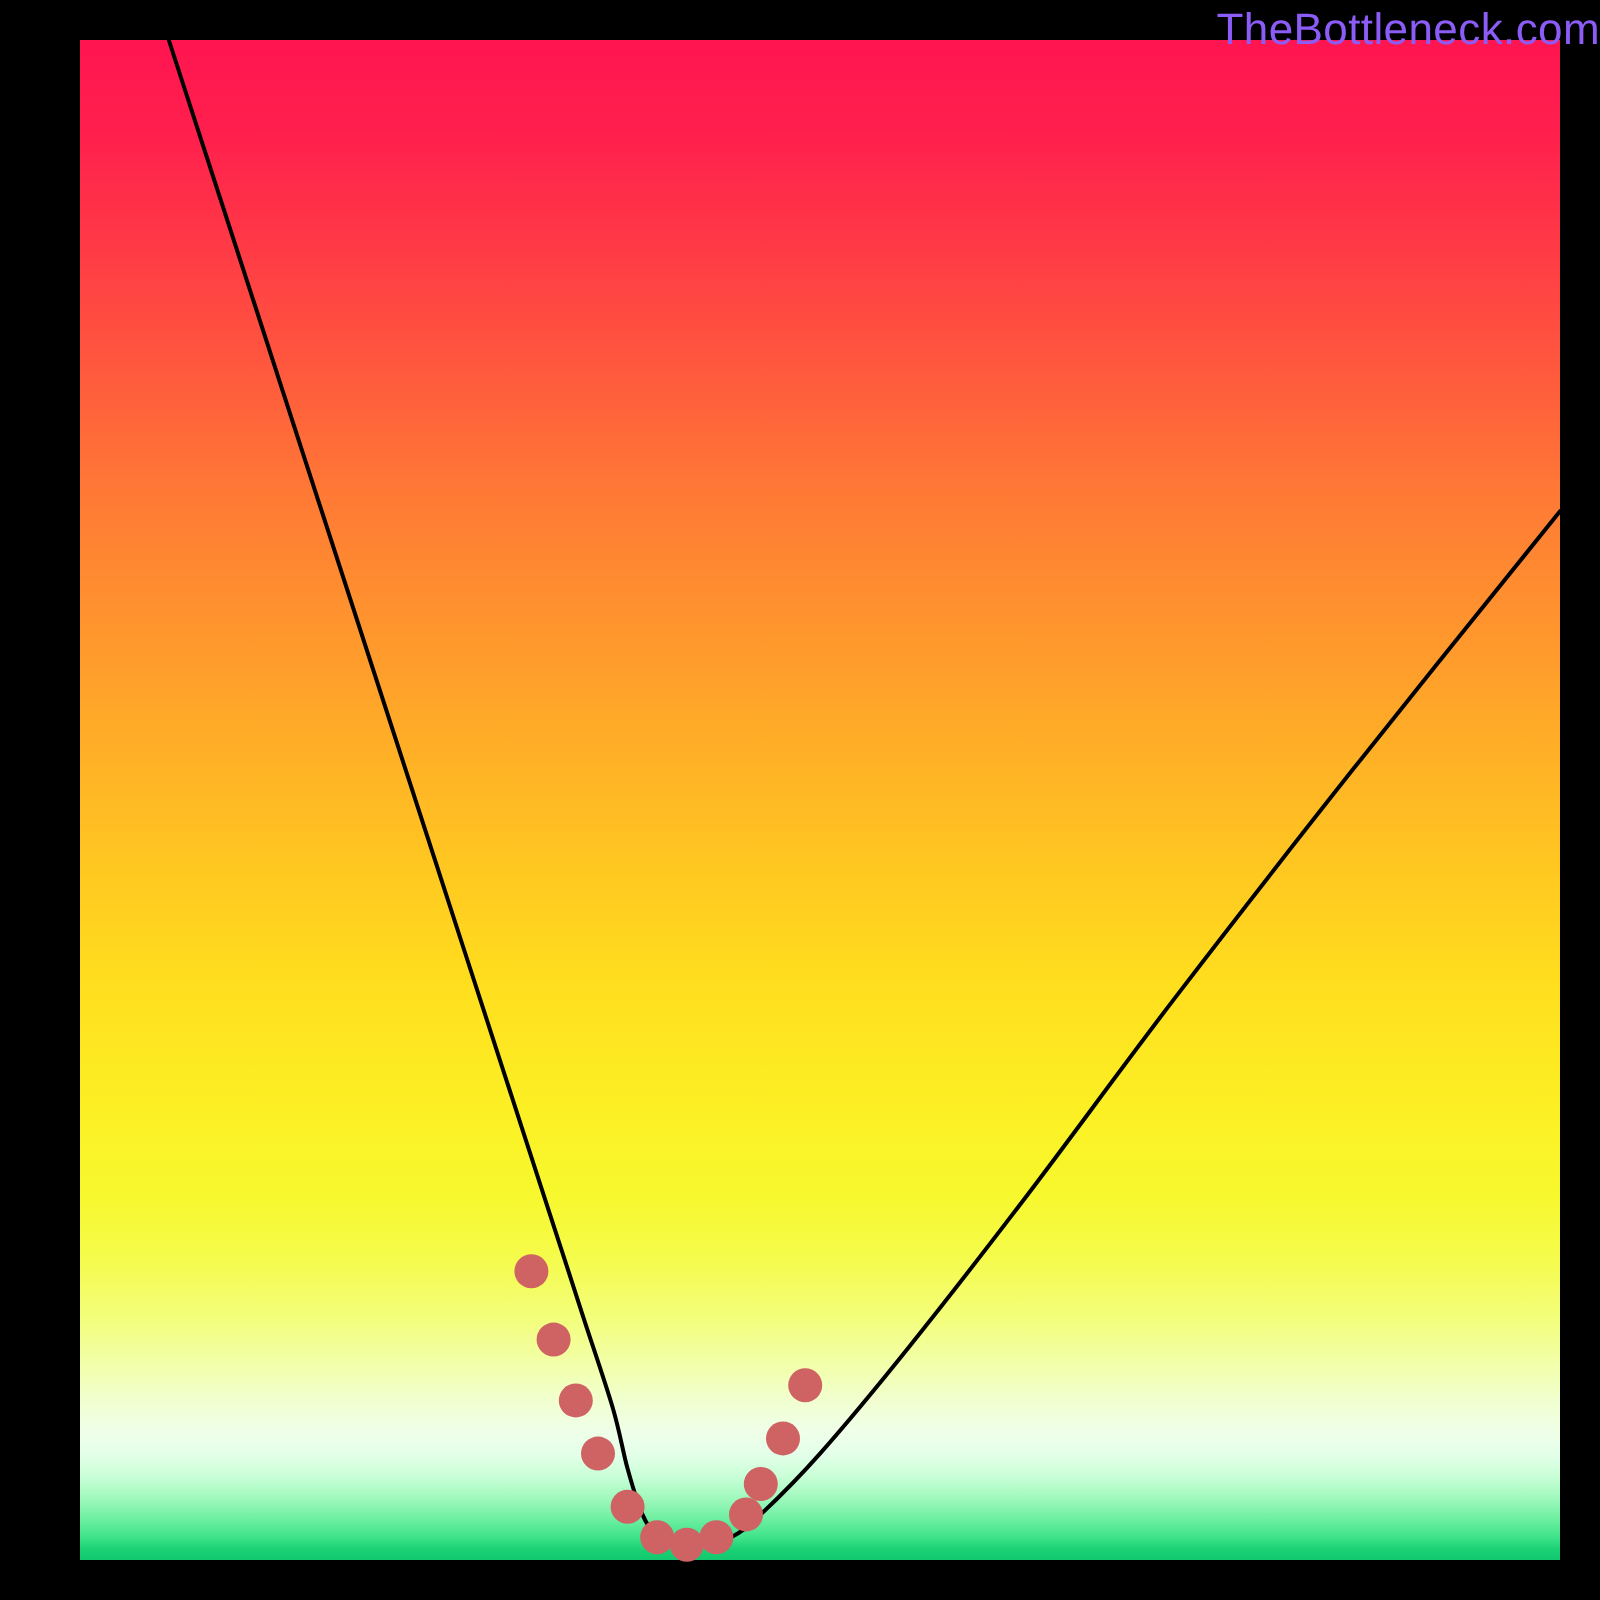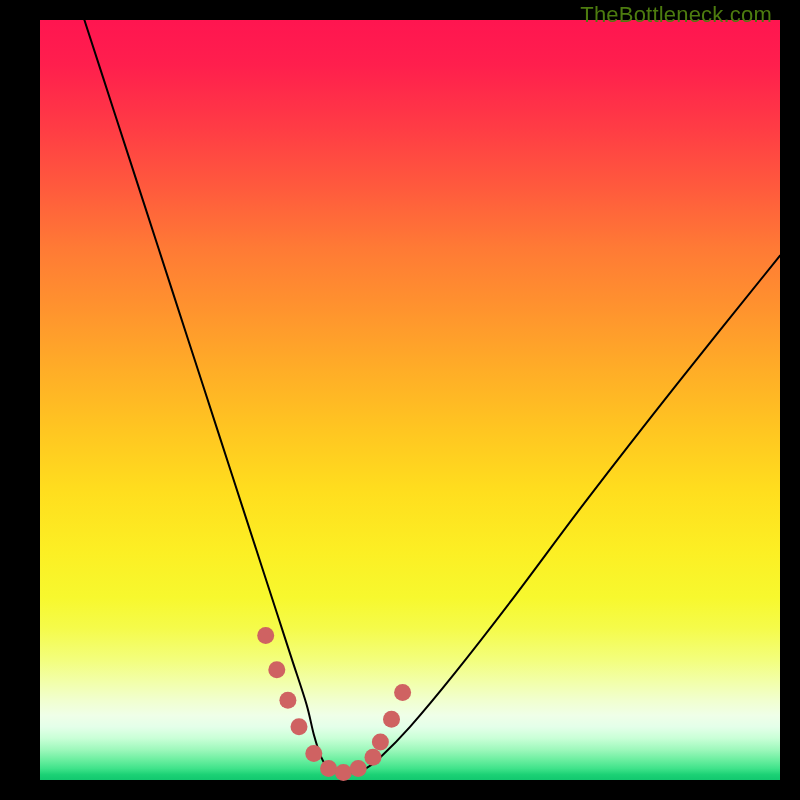--- a/index.html
+++ b/index.html
@@ -45,22 +45,22 @@
       #9ef8bc 96%,
       #6defa1 97.3%,
       #3fe38a 98.5%,
       #1bd175 99.3%,
       #12c86f 100%
     );
   }
   .watermark {
     position: absolute;
     top: 2px;
-    right: 28px;
-    color: #4d7c0f;
+    right: 0;
+    color: #8b5cf6;
     font-size: 22px;
     font-weight: 500;
     letter-spacing: 0.2px;
     user-select: none;
   }
   svg.curve {
     position: absolute;
     left: 0;
     top: 0;
     width: 740px;

